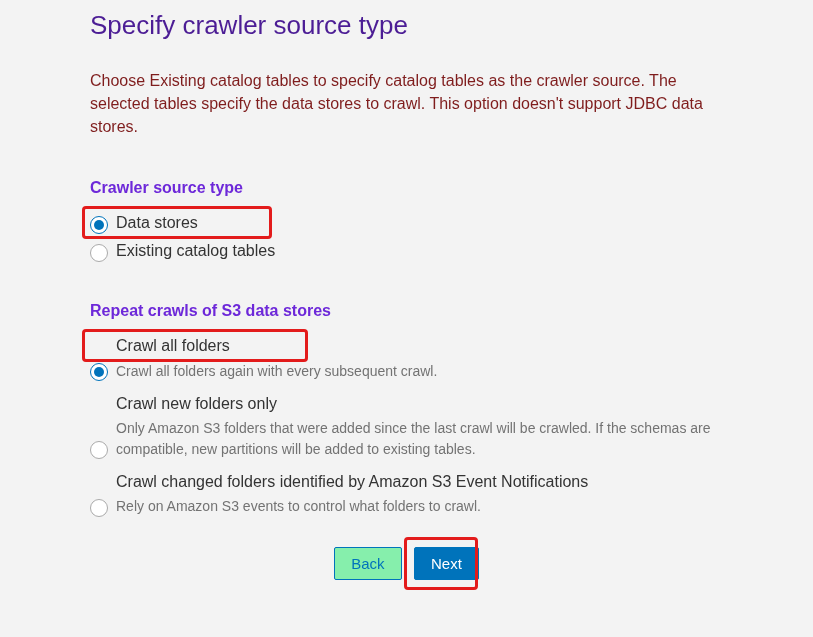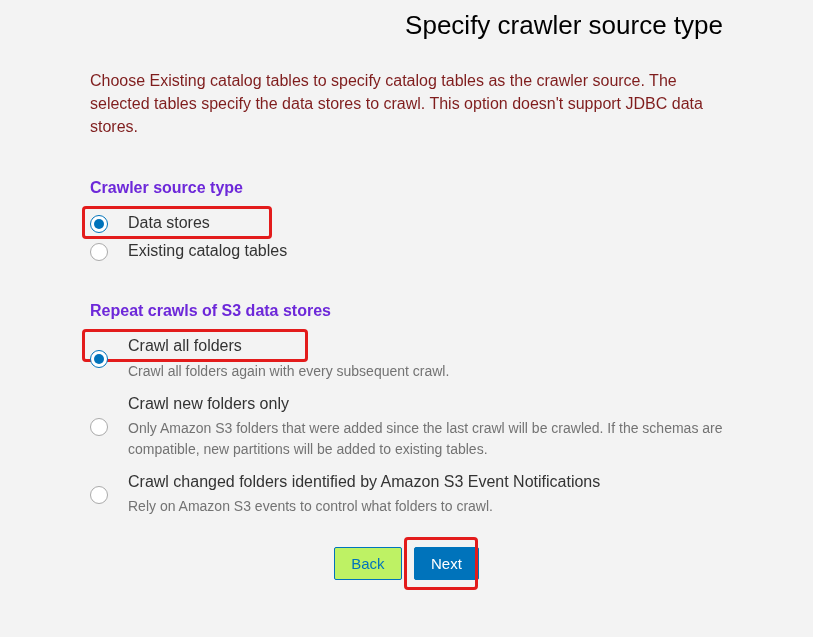--- a/index.html
+++ b/index.html
@@ -9,43 +9,42 @@
       width: 813px;
       height: 637px;
       color: #333;
     }
     .container {
       padding: 10px 90px 20px 90px;
     }
     .page-title {
       font-size: 26px;
       font-weight: 400;
-      text-align: right;
-      color: #000000;
+      text-align: left;
+      color: #4c1d95;
       margin-bottom: 28px;
     }
     .intro-text {
       font-size: 16px;
       line-height: 1.45;
       color: #7f1d1d;
       margin-bottom: 40px;
     }
     .section-heading {
       font-size: 16px;
       font-weight: 700;
       color: #6d28d9;
       margin-bottom: 15px;
     }
     .radio-group { margin-bottom: 40px; }
     .radio-option {
       display: flex;
-      align-items: center;
+      align-items: flex-end;
       margin-bottom: 6px;
       position: relative;
-      gap: 12px;
     }
     .radio-circle {
       width: 18px;
       height: 18px;
       border-radius: 50%;
       border: 1px solid #aaa;
       background: #fff;
       margin-right: 8px;
       margin-top: 2px;
       flex-shrink: 0;
@@ -94,21 +93,21 @@
     .btn {
       display: inline-block;
       font-size: 15px;
       padding: 7px 16px;
       border-radius: 2px;
       cursor: pointer;
       border: 1px solid transparent;
       margin: 0 4px;
     }
     .btn-back {
-      background: #bef264;
+      background: #86efac;
       color: #0073bb;
       border-color: #0073bb;
     }
     .btn-next {
       background: #0073bb;
       color: #fff;
       border-color: #0073bb;
     }
     .next-wrapper {
       position: relative;

